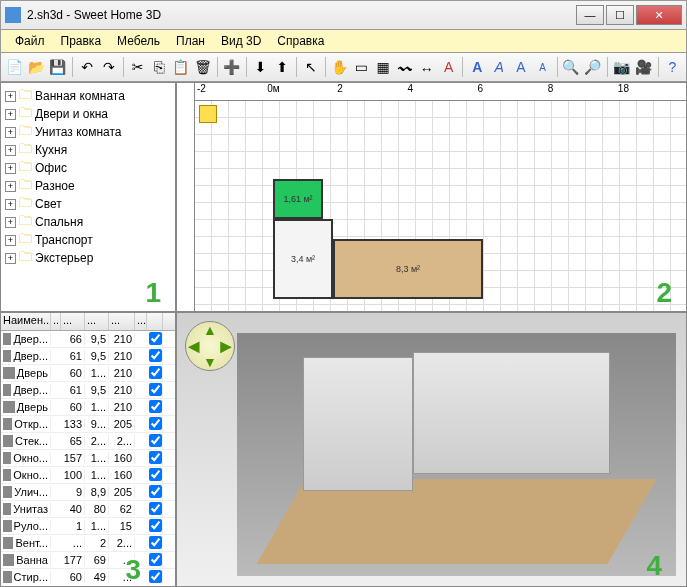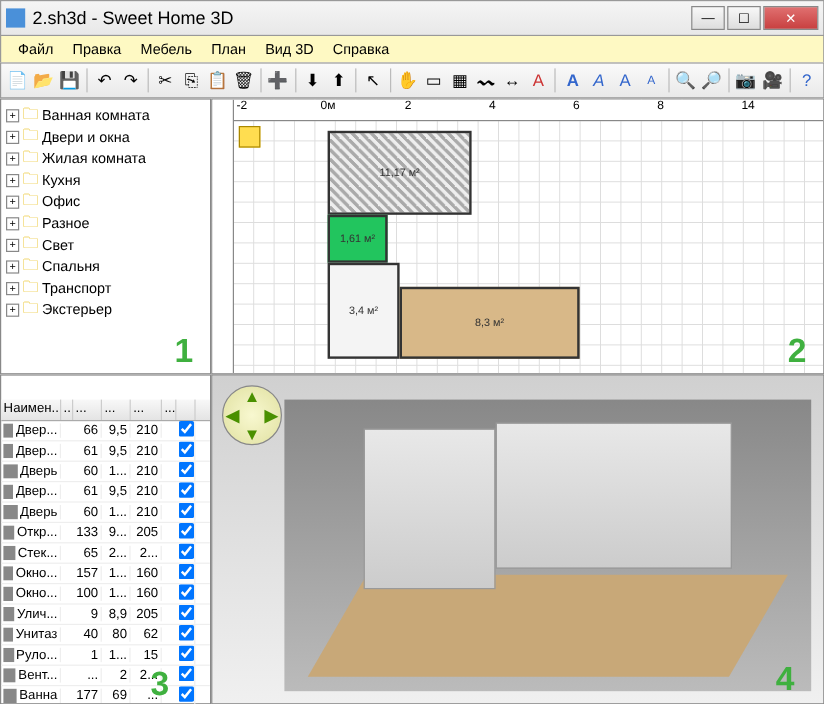--- a/index.html
+++ b/index.html
@@ -1,20 +1,20 @@
 <!DOCTYPE html>
 <html><head>
 <meta charset="utf-8">
 <style>
 * { margin: 0; padding: 0; box-sizing: border-box; font-family: 'Segoe UI', Tahoma, sans-serif; }
 body { background: #fff; width: 687px; height: 587px; overflow: hidden; }
 
 .titlebar { height: 30px; background: linear-gradient(#f5f5f5, #e8e8e8); border: 1px solid #999; display: flex; align-items: center; padding: 0 4px; }
 .titlebar .app-icon { width: 16px; height: 16px; background: #4a90d9; margin-right: 6px; }
-.titlebar .title { font-size: 15px; flex: 1; }
+.titlebar .title { font-size: 12px; flex: 1; }
 .titlebar .win-btns { display: flex; gap: 2px; }
 .titlebar .win-btn { width: 28px; height: 20px; border: 1px solid #888; background: linear-gradient(#f8f8f8,#ddd); font-size: 11px; display:flex; align-items:center; justify-content:center; cursor:pointer; }
 .titlebar .win-btn.close { background: linear-gradient(#e07070,#c84040); color:#fff; width: 46px; }
 
 .menubar { height: 22px; background: #fef9c3; border-left:1px solid #999; border-right:1px solid #999; display: flex; align-items: center; padding: 0 6px; font-size: 12px; }
 .menubar .menu-item { padding: 2px 8px; cursor:pointer; }
 
 .toolbar { height: 30px; background: linear-gradient(#fafafa,#e9e9e9); border:1px solid #999; display:flex; align-items:center; padding: 0 4px; gap:2px; }
 .toolbar .tbtn { width:22px; height:22px; border:1px solid transparent; display:flex; align-items:center; justify-content:center; font-size:14px; cursor:pointer; border-radius:2px; }
 .toolbar .sep { width:1px; height:20px; background:#bbb; margin:0 2px; }
@@ -37,21 +37,21 @@
 .plan2d .compass { position:absolute; top:22px; left:22px; width:18px; height:18px; background:#ffdd50; border:1px solid #aa8800; }
 .plan2d .floorplan { position:absolute; top:26px; left:96px; width:210px; height:190px; }
 .plan2d .room { position:absolute; border:2px solid #333; display:flex; align-items:center; justify-content:center; font-size:9px; color:#333; }
 .plan2d .r1 { top:0; left:0; width:120px; height:70px; background:linear-gradient(45deg,#aaa 25%,#eee 25%,#eee 50%,#aaa 50%,#aaa 75%,#eee 75%); background-size:8px 8px; }
 .plan2d .r2 { top:0; left:120px; width:90px; height:130px; background:#c89860; }
 .plan2d .r3 { top:70px; left:0; width:50px; height:40px; background:#22c55e; }
 .plan2d .r4 { top:110px; left:0; width:60px; height:80px; background:#f4f4f4; }
 .plan2d .r5 { top:130px; left:60px; width:150px; height:60px; background:#d8b888; }
 
 .furntable { overflow:hidden; font-size:11px; }
-.furntable .thead { display:flex; background:linear-gradient(#f8f8f8,#e4e4e4); border-bottom:1px solid #aaa; height:18px;margin-top:20px; }
+.furntable .thead { display:flex; background:linear-gradient(#f8f8f8,#e4e4e4); border-bottom:1px solid #aaa; height:18px; }
 .furntable .th { border-right:1px solid #ccc; padding:1px 2px; overflow:hidden; white-space:nowrap; }
 .furntable .c0{width:50px} .furntable .c1{width:10px} .furntable .c2{width:24px} .furntable .c3{width:24px} .furntable .c4{width:26px} .furntable .c5{width:12px} .furntable .c6{width:16px}
 .furntable .tbody { overflow-y:auto; height:252px; }
 .furntable .tr { display:flex; height:17px; border-bottom:1px solid #eee; align-items:center; }
 .furntable .td { border-right:1px solid #eee; padding:0 2px; overflow:hidden; white-space:nowrap; text-align:right; }
 .furntable .td.c0{text-align:left; display:flex; align-items:center; gap:2px;}
 .furntable .td.c6 input{margin:0;}
 .furntable .ficon { width:12px; height:12px; background:#888; display:inline-block; }
 
 .view3d { background:linear-gradient(#d0d0d0,#f0f0f0); }
@@ -132,21 +132,21 @@
         <span>Ванная комната</span>
       </div>
       <div class="cat-row">
         <span class="expander">+</span>
         <span class="folder">🗀</span>
         <span>Двери и окна</span>
       </div>
       <div class="cat-row">
         <span class="expander">+</span>
         <span class="folder">🗀</span>
-        <span>Жилая комната</span>
+        <span>Унитаз комната</span>
       </div>
       <div class="cat-row">
         <span class="expander">+</span>
         <span class="folder">🗀</span>
         <span>Кухня</span>
       </div>
       <div class="cat-row">
         <span class="expander">+</span>
         <span class="folder">🗀</span>
         <span>Офис</span>
@@ -182,27 +182,24 @@
   <div class="panel plan2d">
     <div class="grid"></div>
     <div class="ruler-v"></div>
     <div class="ruler-h" id="rulerH">
         <span>-2</span>
         <span>0м</span>
         <span>2</span>
         <span>4</span>
         <span>6</span>
         <span>8</span>
-        <span>14</span>
+        <span>18</span>
       </div>
     <div class="compass"></div>
     <div class="floorplan">
-      <div class="room r1">
-          <span>11,17 м²</span>
-        </div>
       <div class="room r3">
           <span>1,61 м²</span>
         </div>
       <div class="room r4">
           <span>3,4 м²</span>
         </div>
       <div class="room r5">
           <span>8,3 м²</span>
         </div>
     </div>

